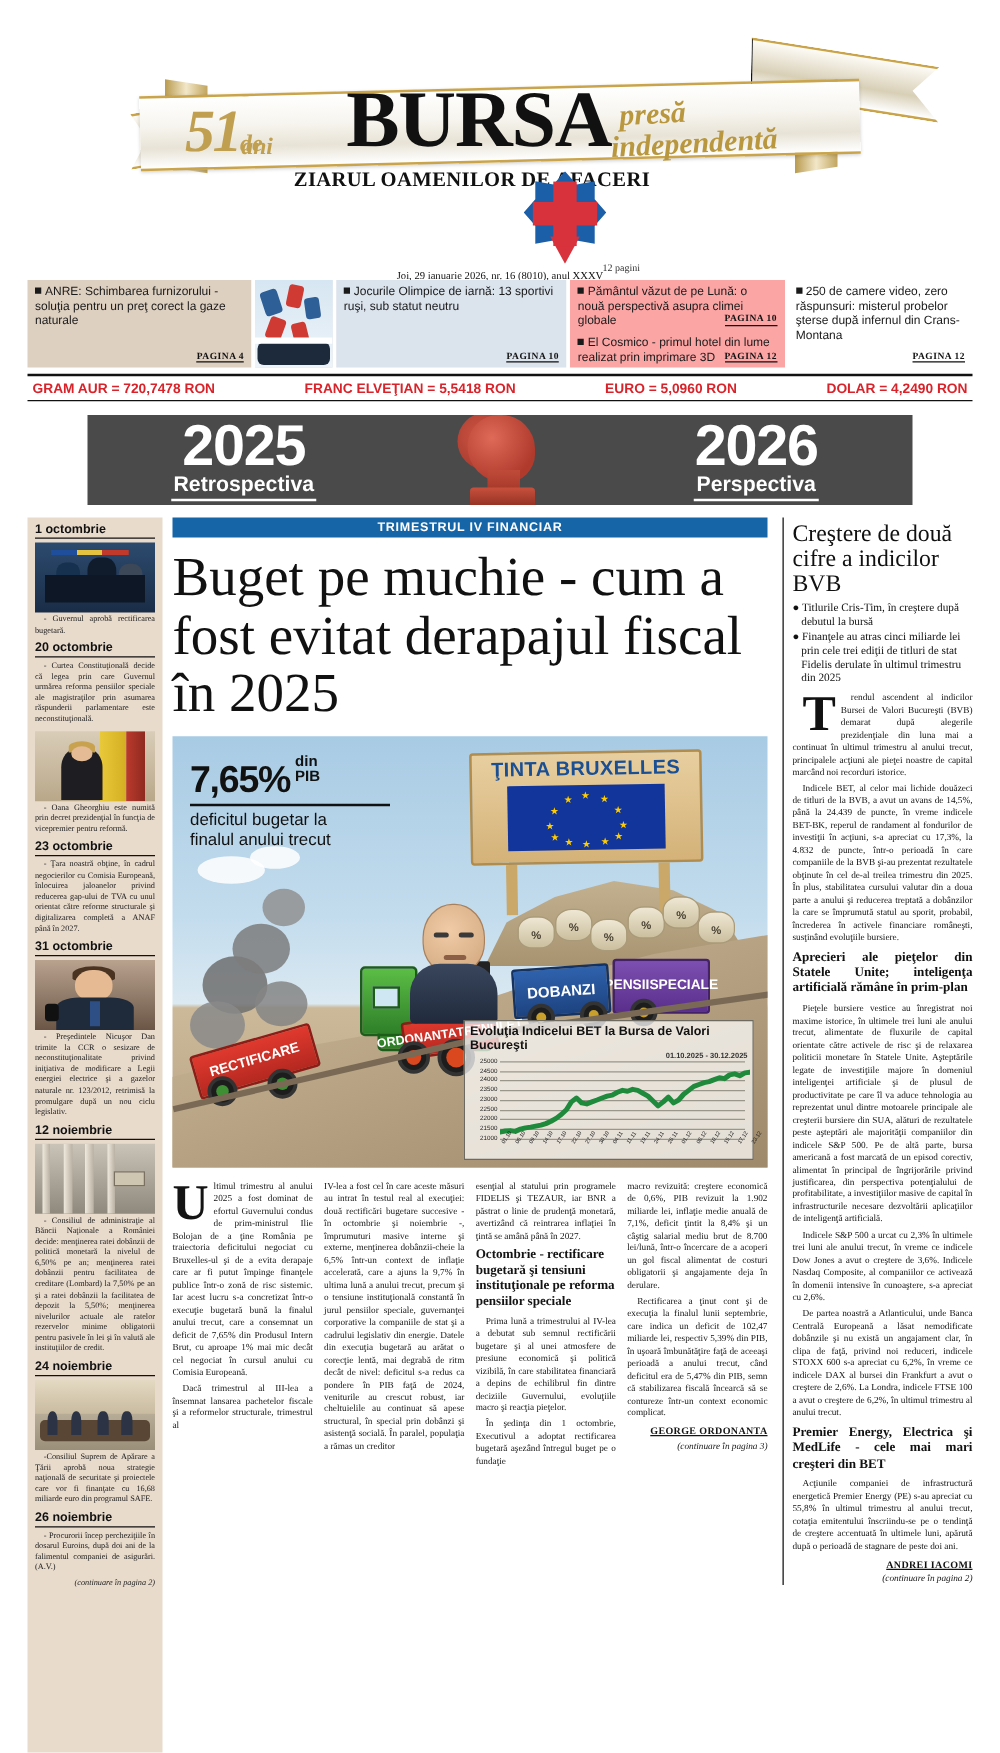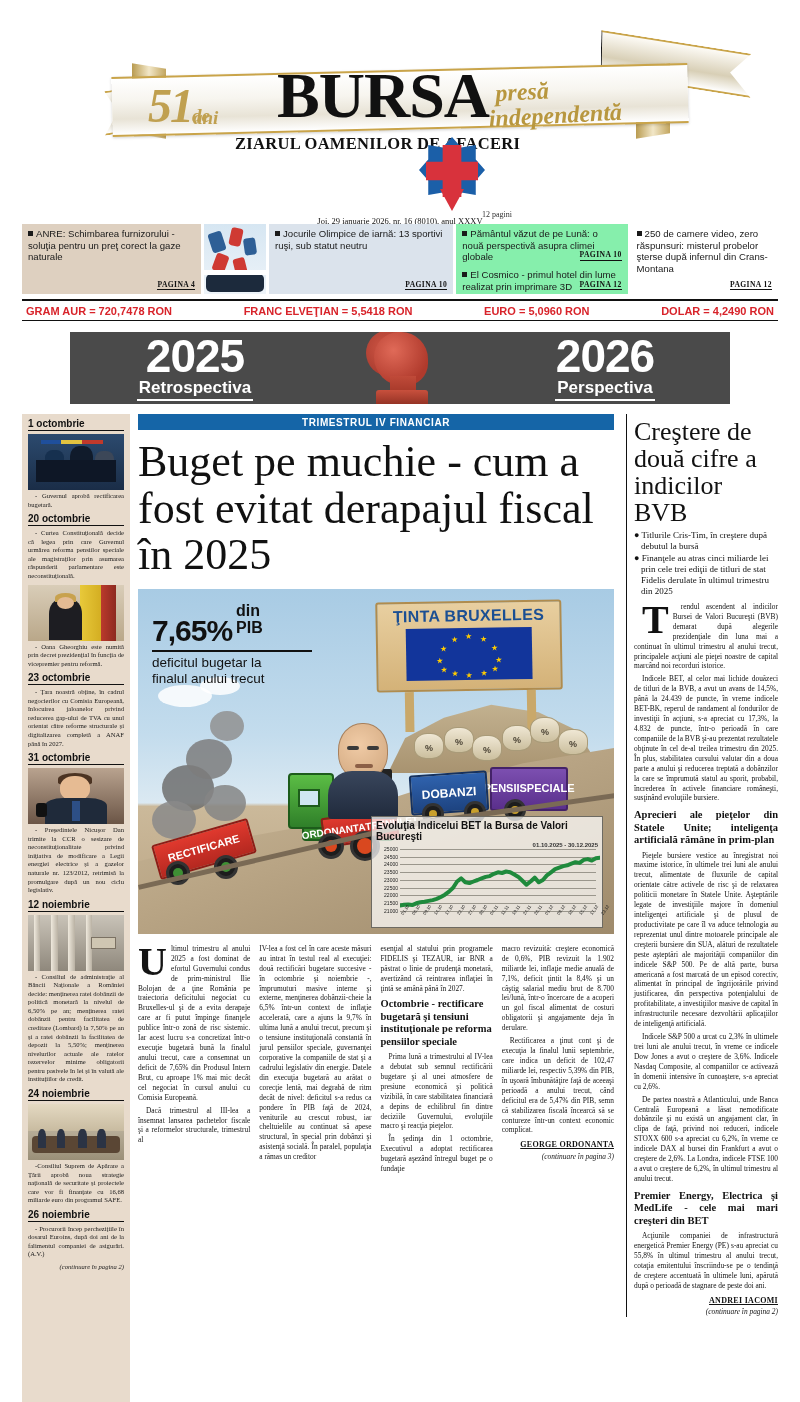--- a/index.html
+++ b/index.html
@@ -73,21 +73,21 @@
   .dateline { position:absolute; left:0; top:168px; width:800px; text-align:center; }
   .dateline .d { display:inline-block; font-size:8.5px; font-family:"Liberation Serif",serif; color:#111; }
   .dateline .pages { position:absolute; left:482px; top:0; font-size:8px; color:#333; }
 
   
   .teasers { position:absolute; left:22px; top:182px; width:756px; height:70px; display:flex; gap:3px; }
   .teaser { background:#ded0c0; padding:4px 6px 12px 6px; position:relative; font-family:"Liberation Sans", sans-serif; }
   .teaser.t1 { width:180px; }
   .teaser.pic { width:62px; padding:0; background:#cfd9e4; overflow:hidden; }
   .teaser.t2 { width:185px; background:#dbe3ec; }
-  .teaser.t3 { width:172px; background:#86efac; }
+  .teaser.t3 { width:172px; background:#fca5a5; }
   .teaser.t4 { width:148px; background:#ffffff; }
   .teaser .line { font-size:9.6px; line-height:1.22; color:#1a1a1a; }
   .teaser .line .bullet { display:inline-block; width:5px; height:5px; background:#1a1a1a; margin-right:3px; vertical-align:1px; }
   .teaser .pg { font-family:"Liberation Serif",serif; font-size:7.6px; font-weight:bold; letter-spacing:.4px; color:#111;
                 border-bottom:1px solid #111; position:absolute; right:6px; bottom:4px; }
   .teaser .pg.inline { position:static; float:right; margin-top:-1px; }
   
   .ski { position:absolute; inset:0; background:
       linear-gradient(180deg,#cfe0ef 0%,#e9f1f7 42%,#f4f7fa 100%);
   }
@@ -165,21 +165,21 @@
   .illus { position:relative; width:476px; height:345px; margin-top:10px; overflow:hidden;
            background:linear-gradient(180deg,#a8cbe4 0%,#c3dced 42%,#dbe9f2 62%,#cbb99a 63%,#b9a383 100%); }
   .cloud { position:absolute; background:#fff; border-radius:50%; opacity:.85; }
   .smoke { position:absolute; border-radius:50%; background:#8b8b8b; opacity:.85; }
   .hill { position:absolute; left:-10px; bottom:-10px; width:520px; height:210px;
           background:linear-gradient(160deg,#cdbda0 0%,#b9a585 45%,#9b8768 100%);
           clip-path:polygon(0 100%,0 62%,16% 52%,34% 44%,54% 28%,76% 14%,100% 4%,100% 100%); }
   .rail { position:absolute; background:#7a6a55; }
   .stat-box { position:absolute; left:14px; top:14px; width:190px; }
   .stat-box .pct { font-family:"Liberation Sans", sans-serif; font-weight:bold; font-size:30px; color:#111; letter-spacing:-1px; }
-  .stat-box .din { font-family:"Liberation Sans", sans-serif; font-weight:bold; font-size:16px; color:#111; line-height:1.05; display:inline-block; vertical-align:8px; margin-left:4px;}
+  .stat-box .din { font-family:"Liberation Sans", sans-serif; font-weight:bold; font-size:12px; color:#111; line-height:1.05; display:inline-block; vertical-align:8px; margin-left:4px;}
   .stat-box .rule { border-top:2px solid #111; margin:2px 0 3px; width:160px; }
   .stat-box .cap { font-family:"Liberation Sans", sans-serif; font-size:13.5px; color:#111; line-height:1.18; }
 
   .sign { position:absolute; left:238px; top:12px; width:186px; height:90px;
           background:linear-gradient(180deg,#e8cfa0,#d4b278); border:2px solid #b08c4e; border-radius:3px; transform:rotate(-1deg); }
   .sign .txt { text-align:center; font-family:"Liberation Sans", sans-serif; font-weight:bold; font-size:16px; color:#1b4f93; margin-top:4px; letter-spacing:.3px; }
   .sign .euflag { width:126px; height:52px; background:#12359b; margin:3px auto 0; position:relative; }
   .sign .euflag .star { position:absolute; width:7px; height:7px; color:#ffcc00; font-size:8px; line-height:7px; text-align:center; }
   .sign .post { position:absolute; top:88px; width:9px; height:40px; background:#c9a86a; }
 
@@ -220,21 +220,21 @@
   .col { width:152px; font-family:"Liberation Serif", serif; font-size:7.4px; line-height:1.34; text-align:justify; color:#141414; }
   .col p { margin:0 0 3px; text-indent:8px; }
   .col p.first { text-indent:0; }
   .dropcap { float:left; font-size:40px; line-height:.82; font-weight:bold; padding:2px 4px 0 0; font-family:"Liberation Serif",serif; }
   .subhead { font-family:"Liberation Serif", serif; font-weight:bold; font-size:10.5px; line-height:1.18; margin:5px 0 4px; text-align:left; }
   .byline { text-align:right; font-family:"Liberation Serif",serif; font-weight:bold; font-size:8px; letter-spacing:.3px; margin-top:5px; text-decoration:underline; }
   .cont-it { text-align:right; font-style:italic; font-size:7.4px; margin-top:1px; }
 
   
   .right { position:absolute; left:604px; top:0; width:152px; border-left:1px solid #111; padding-left:7px; }
-  .right .rhead { font-family:"Liberation Serif", serif; font-size:26px; line-height:1.04; margin:4px 0 4px; }
+  .right .rhead { font-family:"Liberation Serif", serif; font-size:19px; line-height:1.04; margin:4px 0 4px; }
   .right .bullets { font-family:"Liberation Serif", serif; font-size:9px; line-height:1.22; margin-bottom:5px; }
   .right .bullets div { margin-bottom:1px; text-indent:-7px; padding-left:7px; }
   .right .bullets .dot { font-size:9px; }
   .right .body { font-family:"Liberation Serif", serif; font-size:7.4px; line-height:1.34; text-align:justify; }
   .right .body p { margin:0 0 3px; text-indent:8px; }
   .right .sh { font-family:"Liberation Serif", serif; font-weight:bold; font-size:10.5px; line-height:1.18; margin:6px 0 4px; }
 </style>
 </head>
 <body>
 

